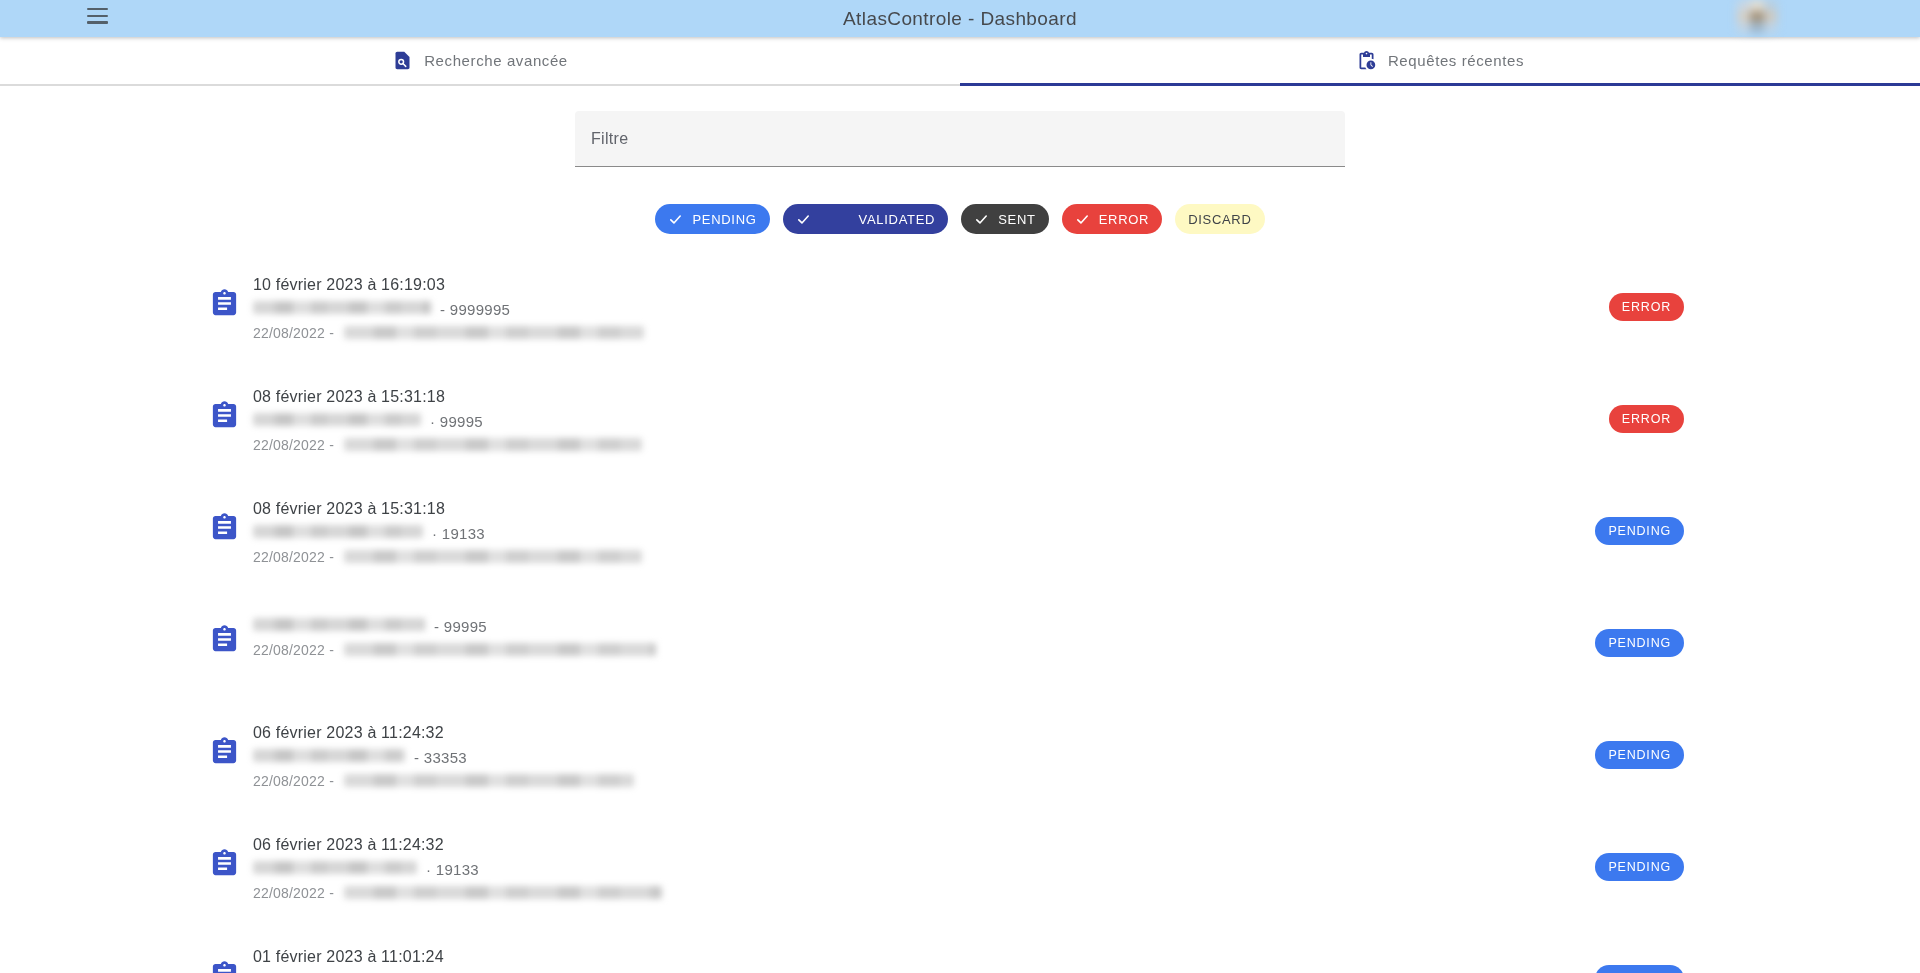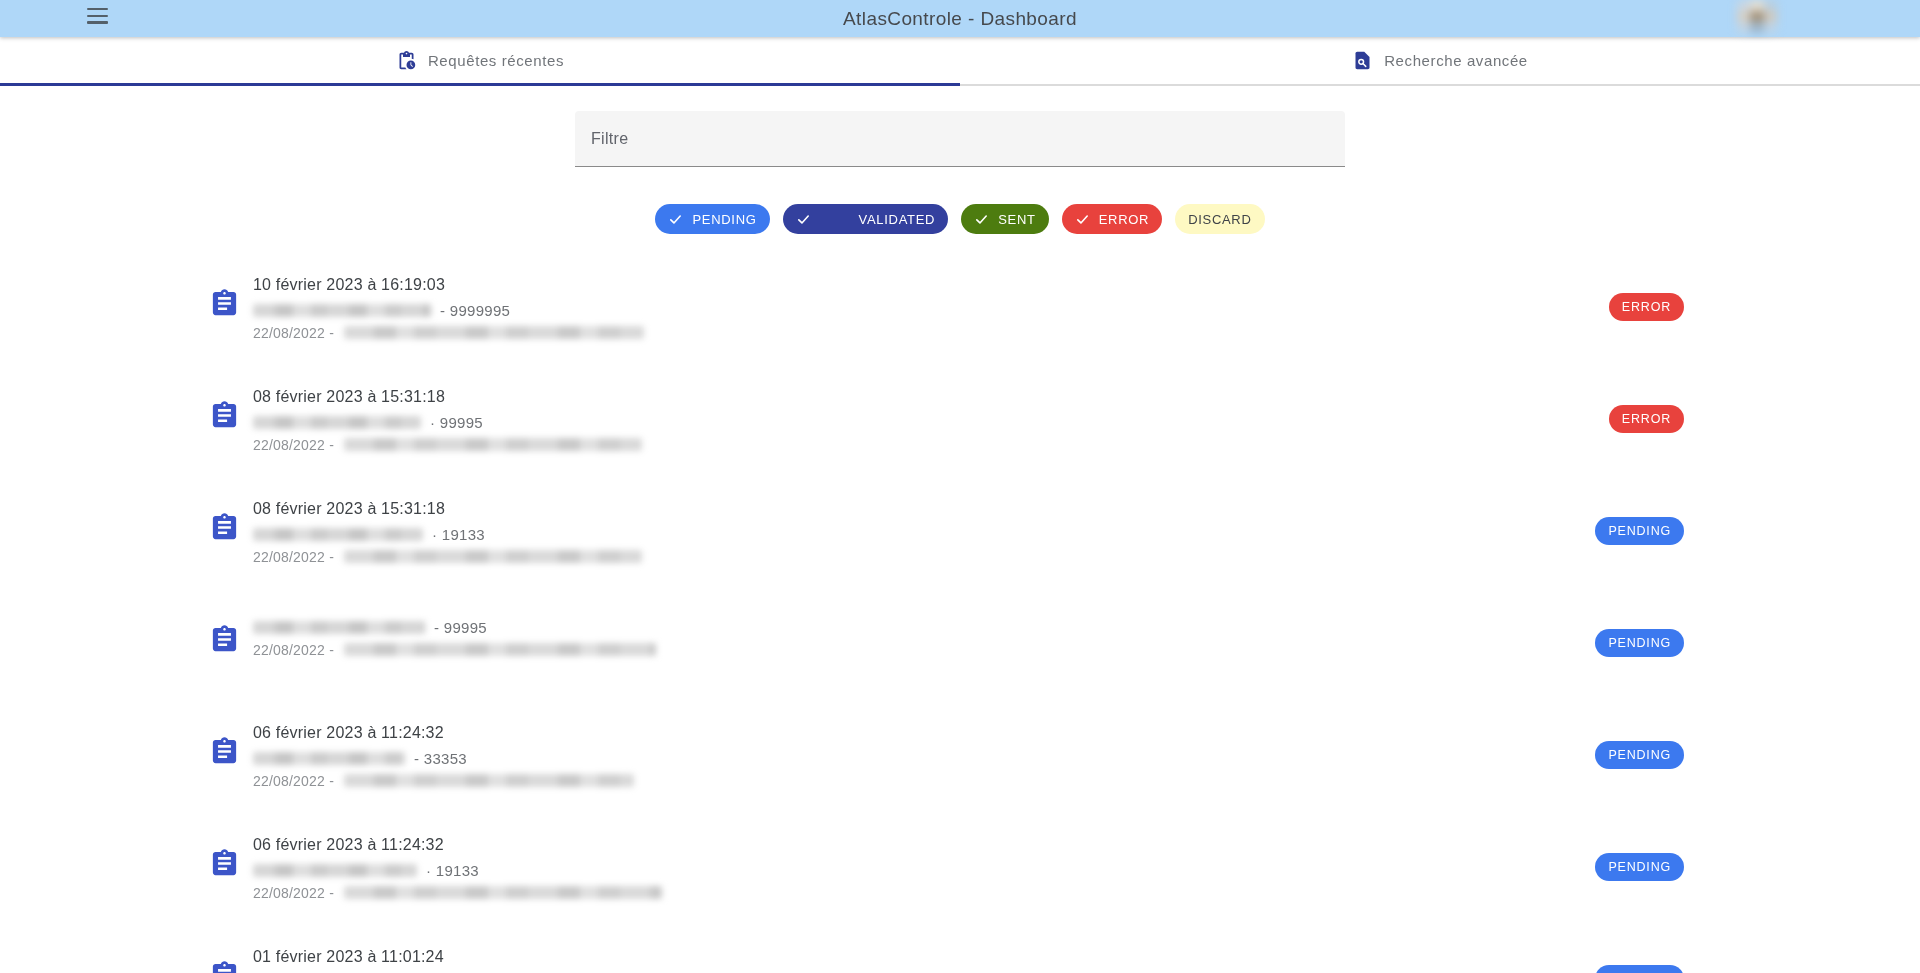--- a/index.html
+++ b/index.html
@@ -47,21 +47,21 @@
           font-size:13px; letter-spacing:.7px; }
   .chip svg { width:15px; height:15px; margin-right:9px; }
 
   
   .request-list { margin-top:27px; }
   .row { position:relative; height:112px; }
   .row-icon { position:absolute; left:209px; top:27px; width:31px; height:31px;
               fill:#3C55C8; }
   .row-text { position:absolute; left:253px; top:14px; }
   .row-title { font-size:16px; color:#3E4246; letter-spacing:.2px; line-height:19px; }
-  .row-line2 { margin-top:7px; height:18px; display:flex; align-items:center;
+  .row-line2 { margin-top:7px; height:18px; display:flex; align-items:flex-start;
                font-size:15px; color:#6F7276; }
   .row-line3 { margin-top:5px; height:17px; display:flex; align-items:center;
                font-size:14px; color:#8F9296; letter-spacing:.2px; }
   .row-num { margin-left:9px; letter-spacing:.3px; }
   .redact { display:inline-block; height:13px; border-radius:2px; filter:blur(3px);
             background:repeating-linear-gradient(90deg,#d6d6d6 0 22px,#c6c6c6 22px 40px,#dedede 40px 58px,#cccccc 58px 74px); }
   .redact.r3 { margin-left:10px; background:repeating-linear-gradient(90deg,#d9d9d9 0 30px,#c9c9c9 30px 52px,#e0e0e0 52px 70px,#cfcfcf 70px 92px); }
   .badge { position:absolute; right:236px; top:32px; height:28px; line-height:28px;
            border-radius:14px; padding:0 13px; color:#fff; font-size:12.5px;
            letter-spacing:.8px; }
@@ -83,34 +83,34 @@
     <i style="background:#d6d0c6"></i>
       <i style="background:#a3937c"></i>
       <i style="background:#cfc9bf"></i>
     <i style="background:#c2d4e4"></i>
       <i style="background:#9fb6c9"></i>
       <i style="background:#bdd3e6"></i>
   </div>
 </header>
 
 <nav class="tabbar">
-  <button class="tab active">
-    <svg viewBox="0 0 24 24">
-        <path d="M17 12c-2.76 0-5 2.24-5 5s2.24 5 5 5 5-2.24 5-5-2.24-5-5-5zm1.65 7.35L16.5 17.2V14h1v2.79l1.85 1.85-.7.71zM18 3h-3.18C14.4 1.84 13.3 1 12 1c-1.3 0-2.4.84-2.82 2H6c-1.1 0-2 .9-2 2v15c0 1.1.9 2 2 2h6.11c-.59-.57-1.07-1.25-1.42-2H6V5h2v3h8V5h2v5.08c.71.1 1.38.31 2 .6V5c0-1.1-.9-2-2-2zm-6 2c-.55 0-1-.45-1-1s.45-1 1-1 1 .45 1 1-.45 1-1 1z"></path>
-      </svg>
-    <span class="tab-label">Requêtes récentes</span>
-  </button>
   <button class="tab">
     <svg viewBox="0 0 24 24">
       <path d="M14 2H6c-1.1 0-2 .9-2 2v16c0 1.1.9 2 2 2h12c1.1 0 2-.9 2-2V8l-6-6z"></path>
       <circle cx="10.5" cy="13.5" r="2.7" fill="none" stroke="#fff" stroke-width="1.7"></circle>
       <line x1="12.5" y1="15.5" x2="15.7" y2="18.7" stroke="#fff" stroke-width="1.7" stroke-linecap="round"></line>
     </svg>
     <span class="tab-label">Recherche avancée</span>
   </button>
+  <button class="tab active">
+    <svg viewBox="0 0 24 24">
+        <path d="M17 12c-2.76 0-5 2.24-5 5s2.24 5 5 5 5-2.24 5-5-2.24-5-5-5zm1.65 7.35L16.5 17.2V14h1v2.79l1.85 1.85-.7.71zM18 3h-3.18C14.4 1.84 13.3 1 12 1c-1.3 0-2.4.84-2.82 2H6c-1.1 0-2 .9-2 2v15c0 1.1.9 2 2 2h6.11c-.59-.57-1.07-1.25-1.42-2H6V5h2v3h8V5h2v5.08c.71.1 1.38.31 2 .6V5c0-1.1-.9-2-2-2zm-6 2c-.55 0-1-.45-1-1s.45-1 1-1 1 .45 1 1-.45 1-1 1z"></path>
+      </svg>
+    <span class="tab-label">Requêtes récentes</span>
+  </button>
 </nav>
 
 <div class="filter-wrap">
   <input class="filter-input" value="" placeholder="Filtre" style="">
 </div>
 
 <div class="chips">
   <button class="chip" style="background: rgb(60, 121, 239); color: rgb(255, 255, 255);">
     <svg viewBox="0 0 24 24" fill="none" stroke="#fff" stroke-width="2.6" stroke-linecap="round" stroke-linejoin="round">
       <path d="M4.5 12.5l5 5 10-11"></path>
@@ -118,21 +118,21 @@
     <span class="chip-label">PENDING</span>
   </button>
 
   <button class="chip" style="background: rgb(51, 64, 158); color: rgb(255, 255, 255); gap: 39px;">
     <svg viewBox="0 0 24 24" fill="none" stroke="#fff" stroke-width="2.6" stroke-linecap="round" stroke-linejoin="round">
       <path d="M4.5 12.5l5 5 10-11"></path>
     </svg>
     <span class="chip-label">VALIDATED</span>
   </button>
 
-  <button class="chip" style="background: #4d7c0f; color: rgb(255, 255, 255);">
+  <button class="chip" style="background: #404040; color: rgb(255, 255, 255);">
     <svg viewBox="0 0 24 24" fill="none" stroke="#fff" stroke-width="2.6" stroke-linecap="round" stroke-linejoin="round">
       <path d="M4.5 12.5l5 5 10-11"></path>
     </svg>
     <span class="chip-label">SENT</span>
   </button>
 
   <button class="chip" style="background: rgb(232, 66, 61); color: rgb(255, 255, 255);">
     <svg viewBox="0 0 24 24" fill="none" stroke="#fff" stroke-width="2.6" stroke-linecap="round" stroke-linejoin="round">
       <path d="M4.5 12.5l5 5 10-11"></path>
     </svg>

